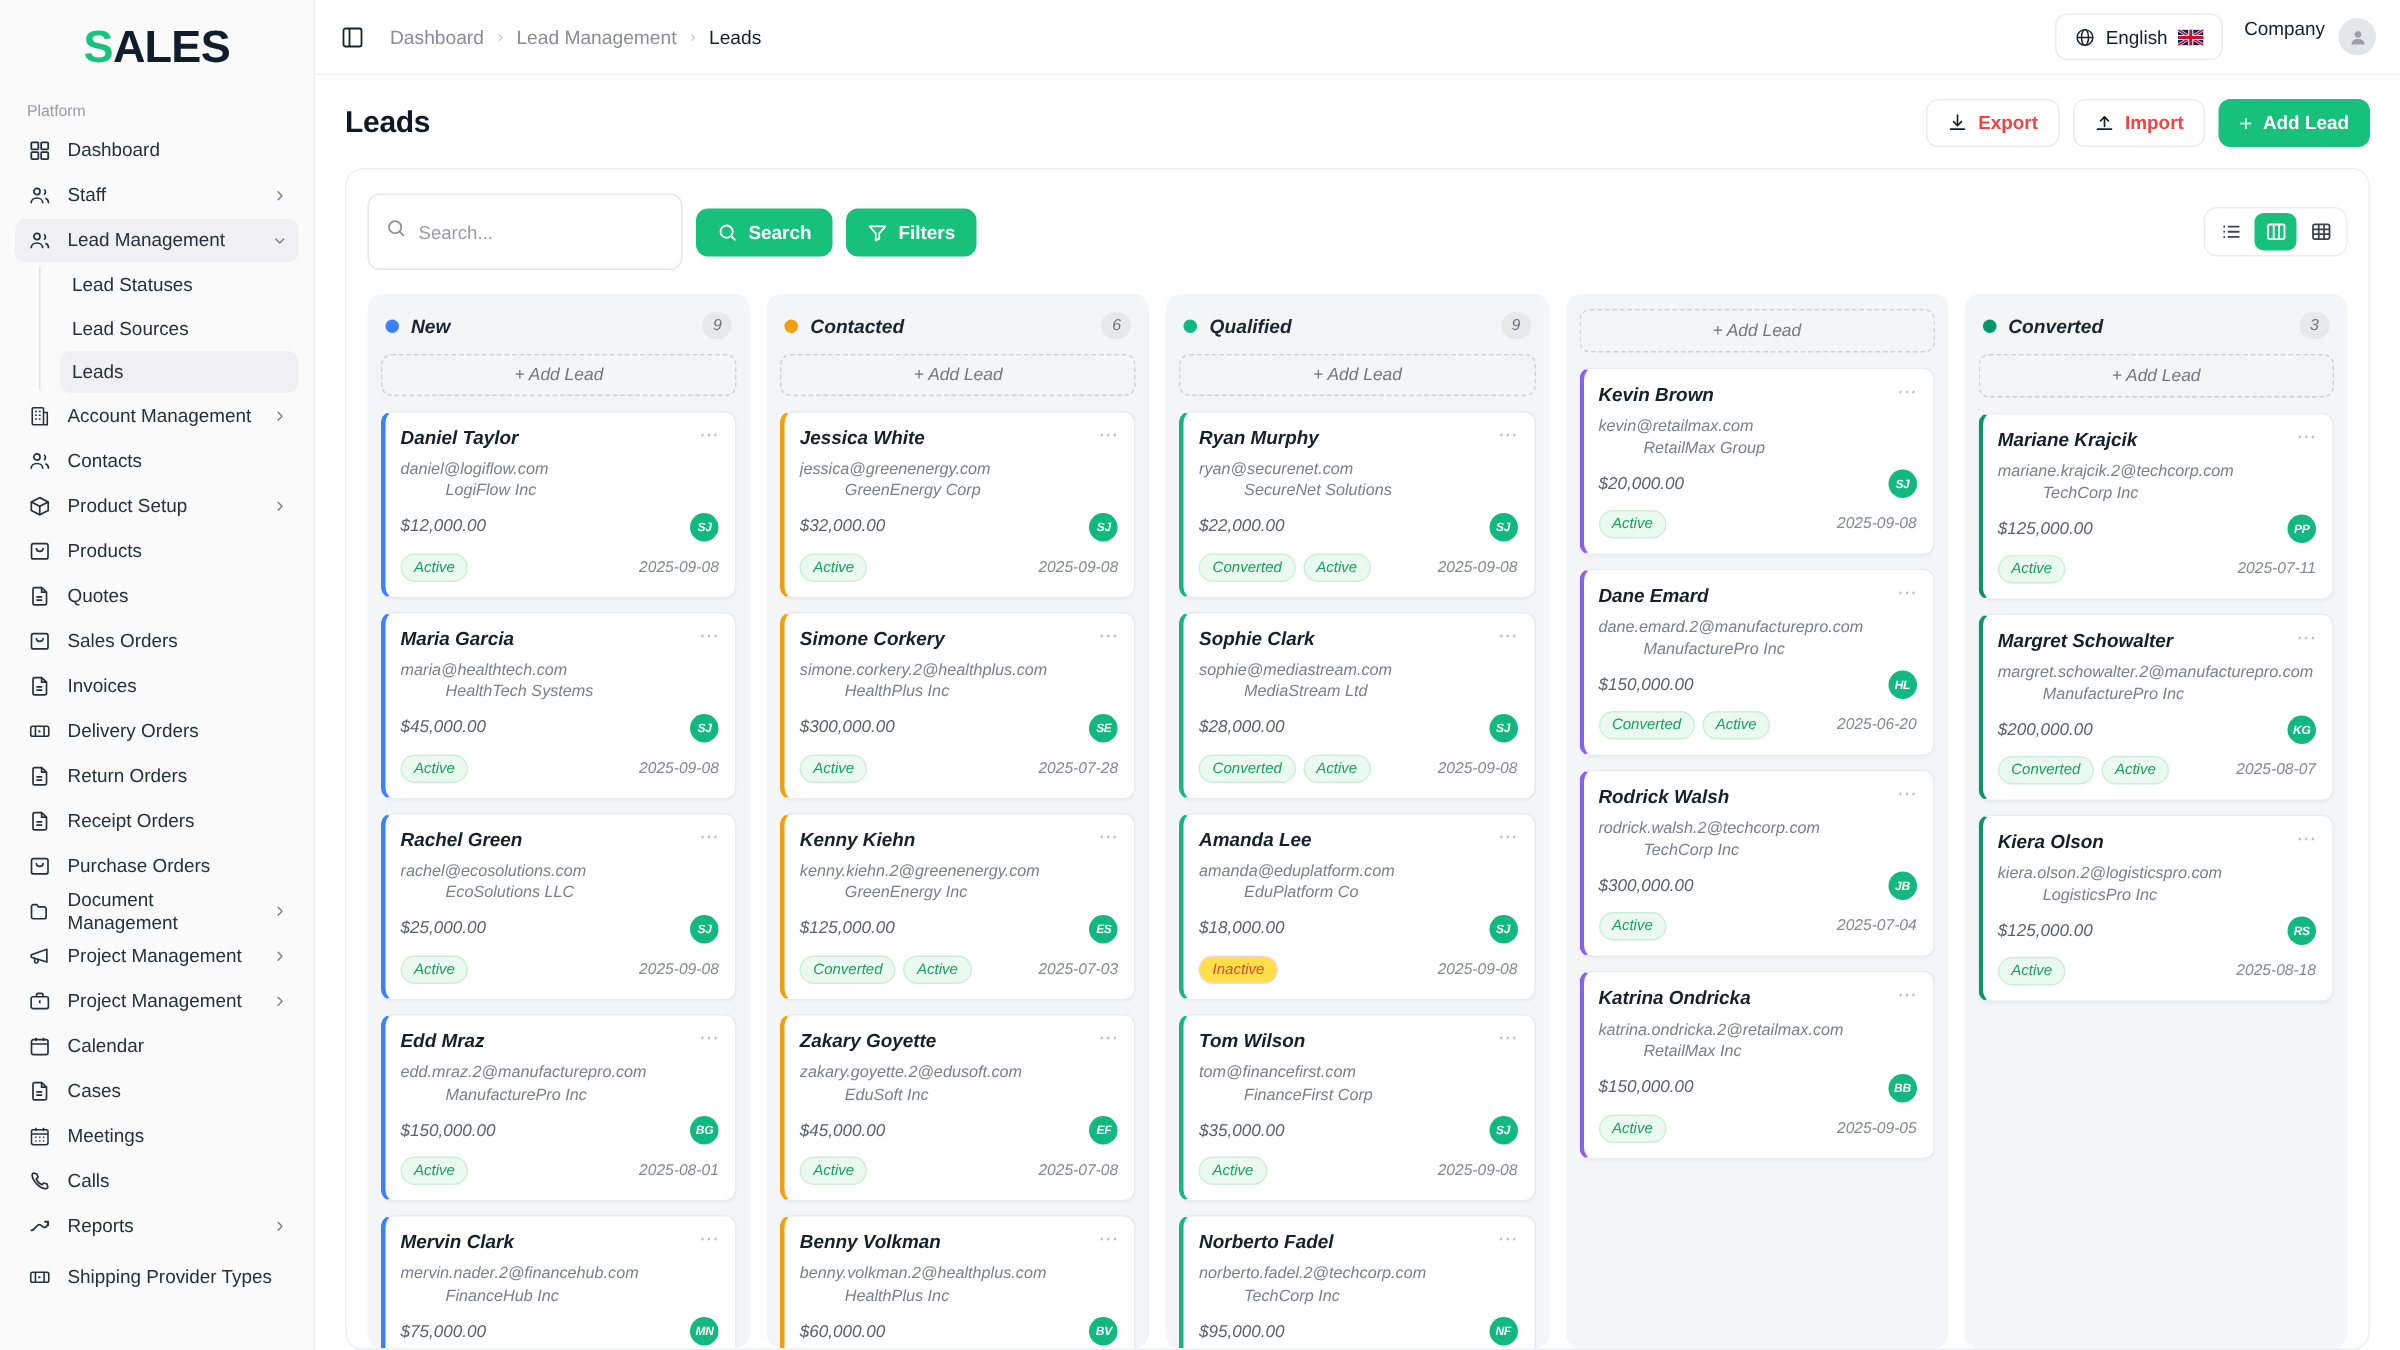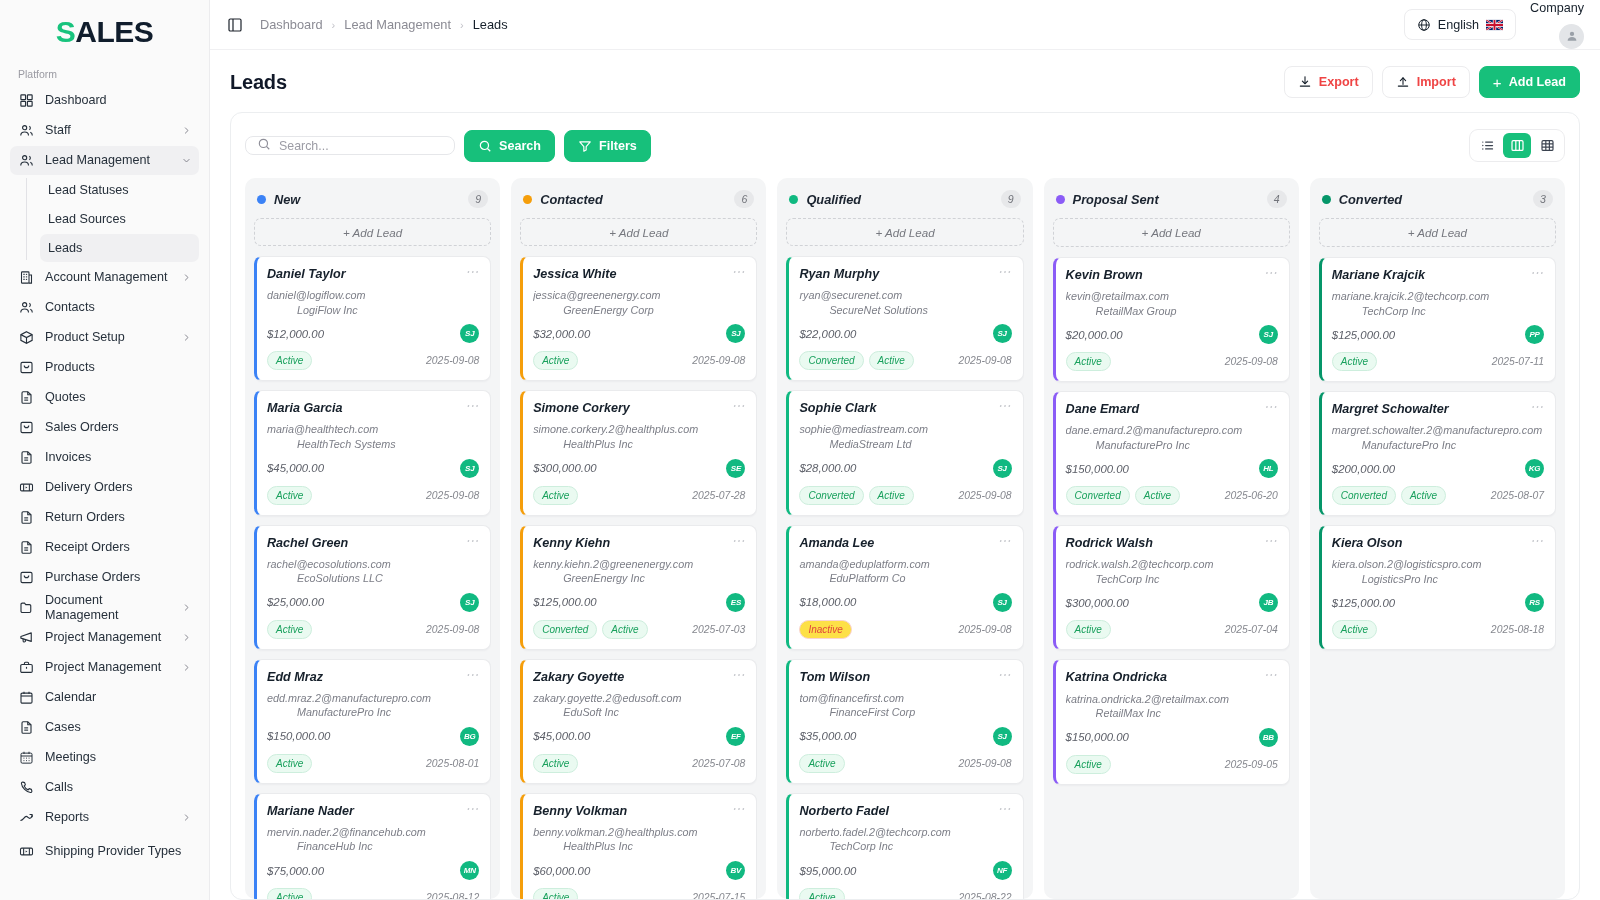--- a/index.html
+++ b/index.html
@@ -69,21 +69,21 @@
   .crumbs .sep { color: #c2c2c8; font-size: 11px; }
   .crumbs .cur { color: #16202b; font-weight: 500; }
   .topbar-right { margin-left: auto; display: flex; align-items: center; gap: 14px; }
   .lang-btn {
     display: flex; align-items: center; gap: 7px; height: 31px; padding: 0 12px;
     border: 1px solid #ececee; border-radius: 8px; background: #fff;
     font-size: 12.6px; color: #16202b; font-weight: 500; cursor: pointer;
   }
   .lang-btn .globe svg { width: 14px; height: 14px; display: block; }
   .flag { width: 17px; height: 12px; border-radius: 2px; display: block; }
-  .company-wrap { display: flex; align-items: flex-end; gap: 9px; font-size: 12.6px; color: #16202b; cursor: pointer; flex-direction: column; }
+  .company-wrap { display: flex; align-items: flex-start; gap: 9px; font-size: 12.6px; color: #16202b; cursor: pointer; }
   .avatar-top {
     width: 25px; height: 25px; border-radius: 50%; background: #e3e5e8;
     display: flex; align-items: center; justify-content: center; color: #9aa0a8;
   }
   .avatar-top svg { width: 14px; height: 14px; }
 
   .page-head { display: flex; align-items: center; padding: 16px 20px 10px 20px; }
   .page-title { font-size: 20px; font-weight: 700; color: #101828; letter-spacing: -0.2px; }
   .page-actions { margin-left: auto; display: flex; align-items: center; gap: 9px; }
   .btn {
@@ -95,21 +95,21 @@
   .btn.primary { background: #17c07b; border-color: #17c07b; color: #fff; }
   .btn.primary .plus { font-size: 15px; line-height: 1; font-weight: 500; }
 
   .content-card {
     margin: 4px 20px 0 20px; flex: 1 1 auto; min-height: 0;
     border: 1px solid #eceef0; border-radius: 12px; background: #fff;
     display: flex; flex-direction: column; overflow: hidden;
   }
   .toolbar { display: flex; align-items: center; padding: 16px 14px; gap: 9px; }
   .search-wrap {
-    width: 210px; height: 19px; border: 1px solid #e6e7ea; border-radius: 8px;
+    width: 210px; height: 51px; border: 1px solid #e6e7ea; border-radius: 8px;
     display: flex; align-items: center; gap: 8px; padding: 0 11px; background: #fff;
   }
   .search-wrap svg { width: 14px; height: 14px; color: #8e8e98; flex: 0 0 14px; }
   .search-wrap input {
     border: 0; outline: 0; font-size: 12.4px; color: #16202b; width: 100%;
     font-family: "Liberation Sans", sans-serif; background: transparent;
   }
   .search-wrap input::placeholder { color: #9c9ca5; }
   .btn.green-solid { background: #17c07b; border-color: #17c07b; color: #fff; font-weight: 600; }
   .view-toggle {
@@ -687,21 +687,21 @@
                   <span class="card-amount">$150,000.00</span>
                   <span class="ava">BG</span>
                 </div>
                 <div class="card-bot">
                   <span class="chip active">Active</span>
                   <span class="card-date">2025-08-01</span>
                 </div>
               </div>
               <div class="card" style="border-left-color:#3b82f6">
                 <div class="card-top">
-                  <span class="card-name">Mariane Nader</span>
+                  <span class="card-name">Mervin Clark</span>
                   <span class="dots-btn">⋯</span>
                 </div>
                 <div class="card-email">mervin.nader.2@financehub.com</div>
                 <div class="card-company">FinanceHub Inc</div>
                 <div class="card-mid">
                   <span class="card-amount">$75,000.00</span>
                   <span class="ava">MN</span>
                 </div>
                 <div class="card-bot">
                   <span class="chip active">Active</span>
@@ -891,25 +891,20 @@
                   <span class="ava">NF</span>
                 </div>
                 <div class="card-bot">
                   <span class="chip active">Active</span>
                   <span class="card-date">2025-08-22</span>
                 </div>
               </div>
             </div>
           </div>
           <div class="col">
-            <div class="col-head">
-              <span class="dot" style="background:#8b5cf6"></span>
-              <span class="col-name">Proposal Sent</span>
-              <span class="col-count">4</span>
-            </div>
             <div class="add-lead">
               <span>+ Add Lead</span>
             </div>
             <div class="cards">
               <div class="card" style="border-left-color:#8b5cf6">
                 <div class="card-top">
                   <span class="card-name">Kevin Brown</span>
                   <span class="dots-btn">⋯</span>
                 </div>
                 <div class="card-email">kevin@retailmax.com</div>

